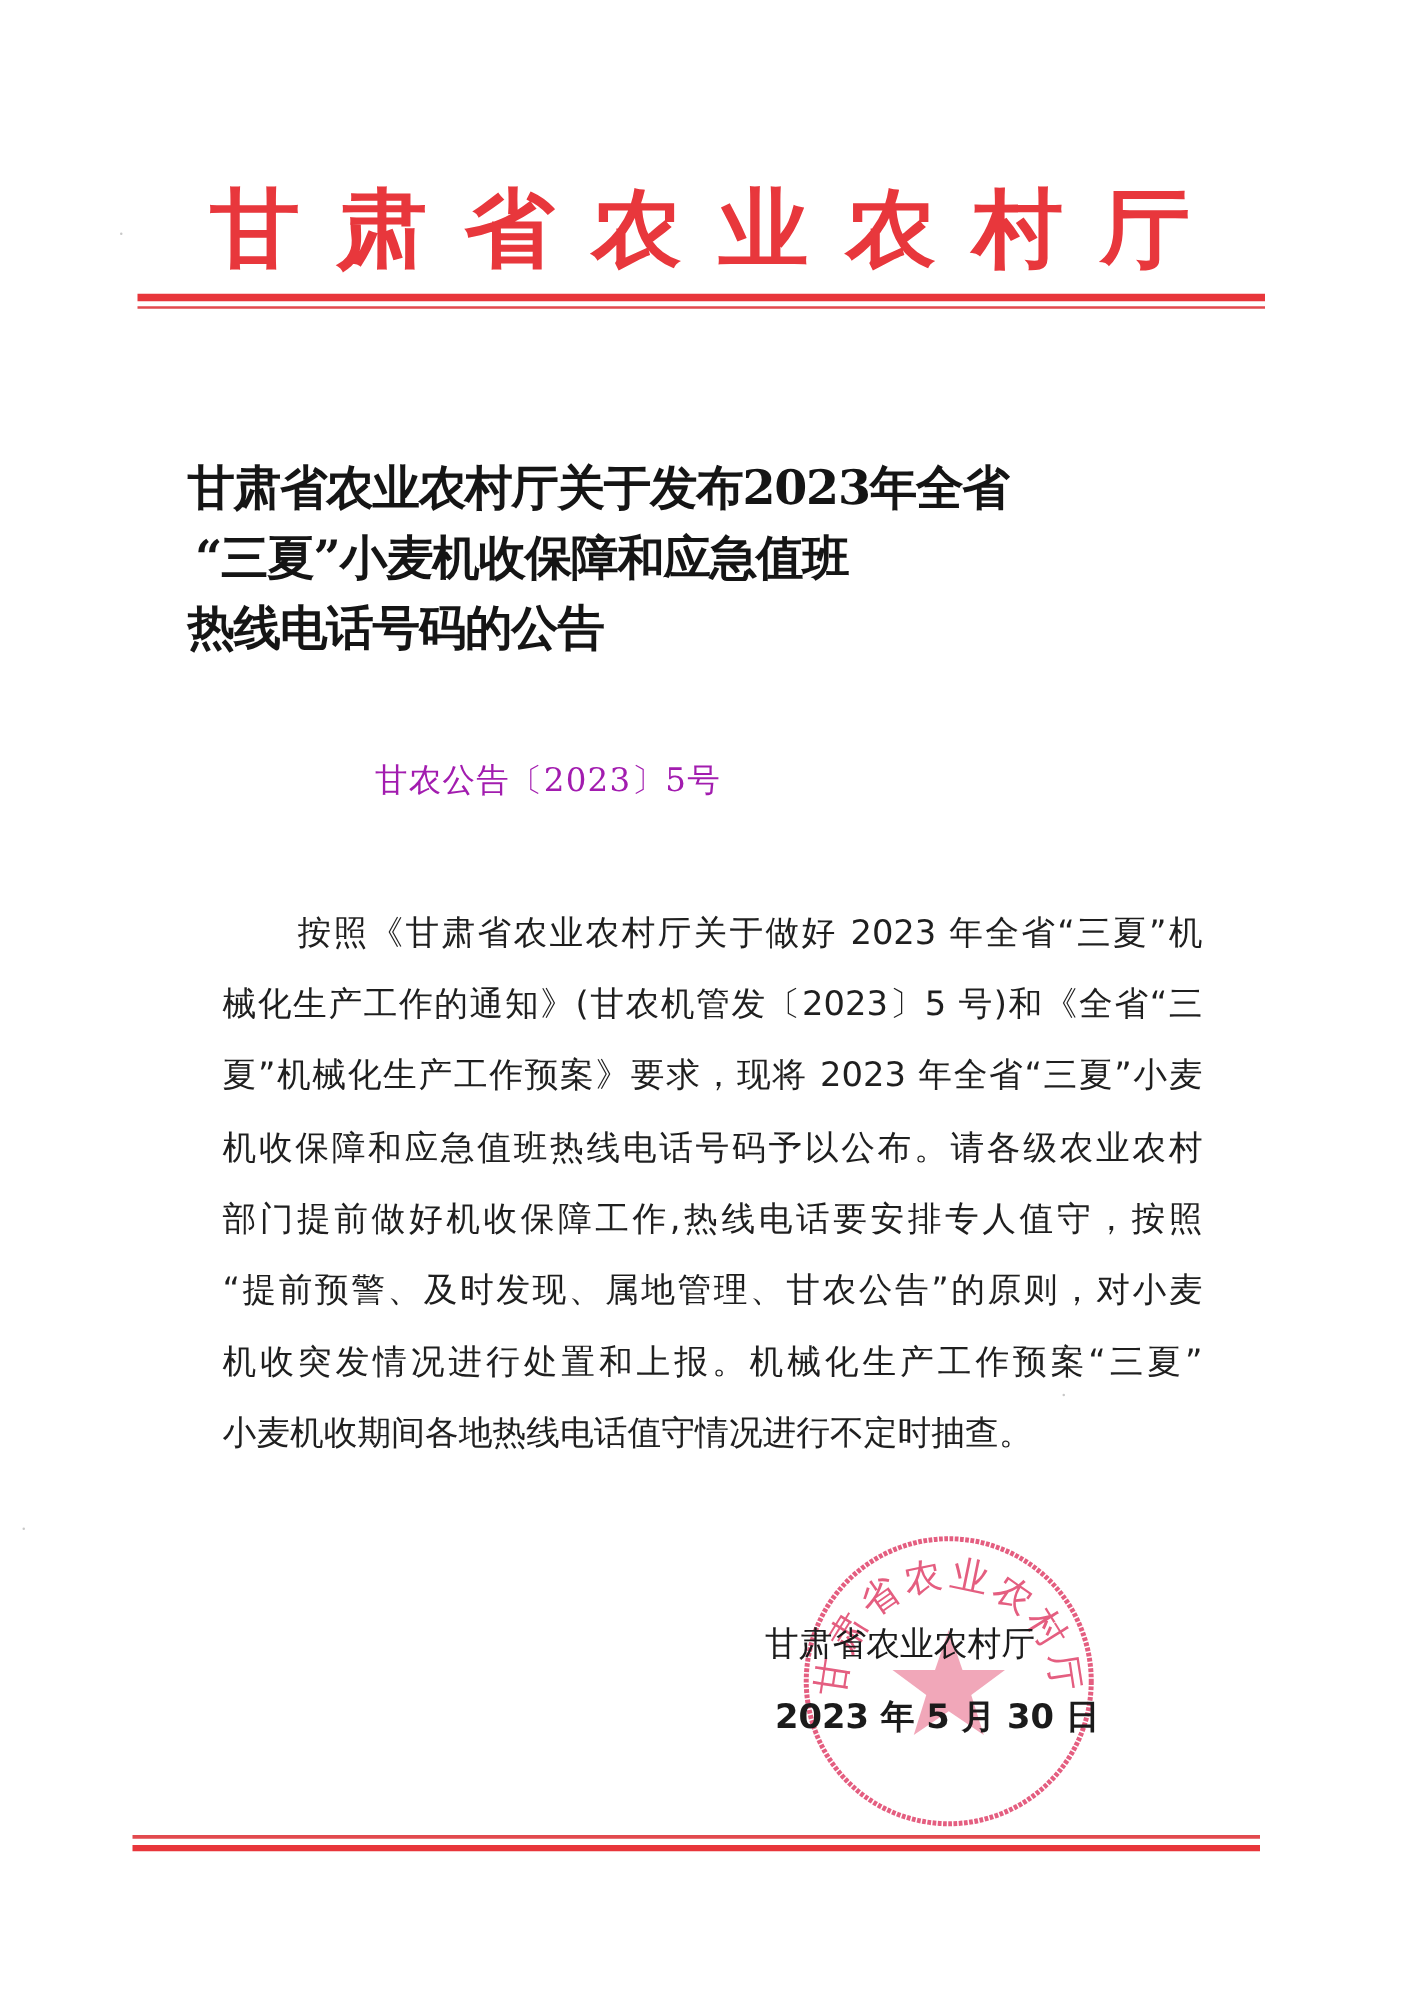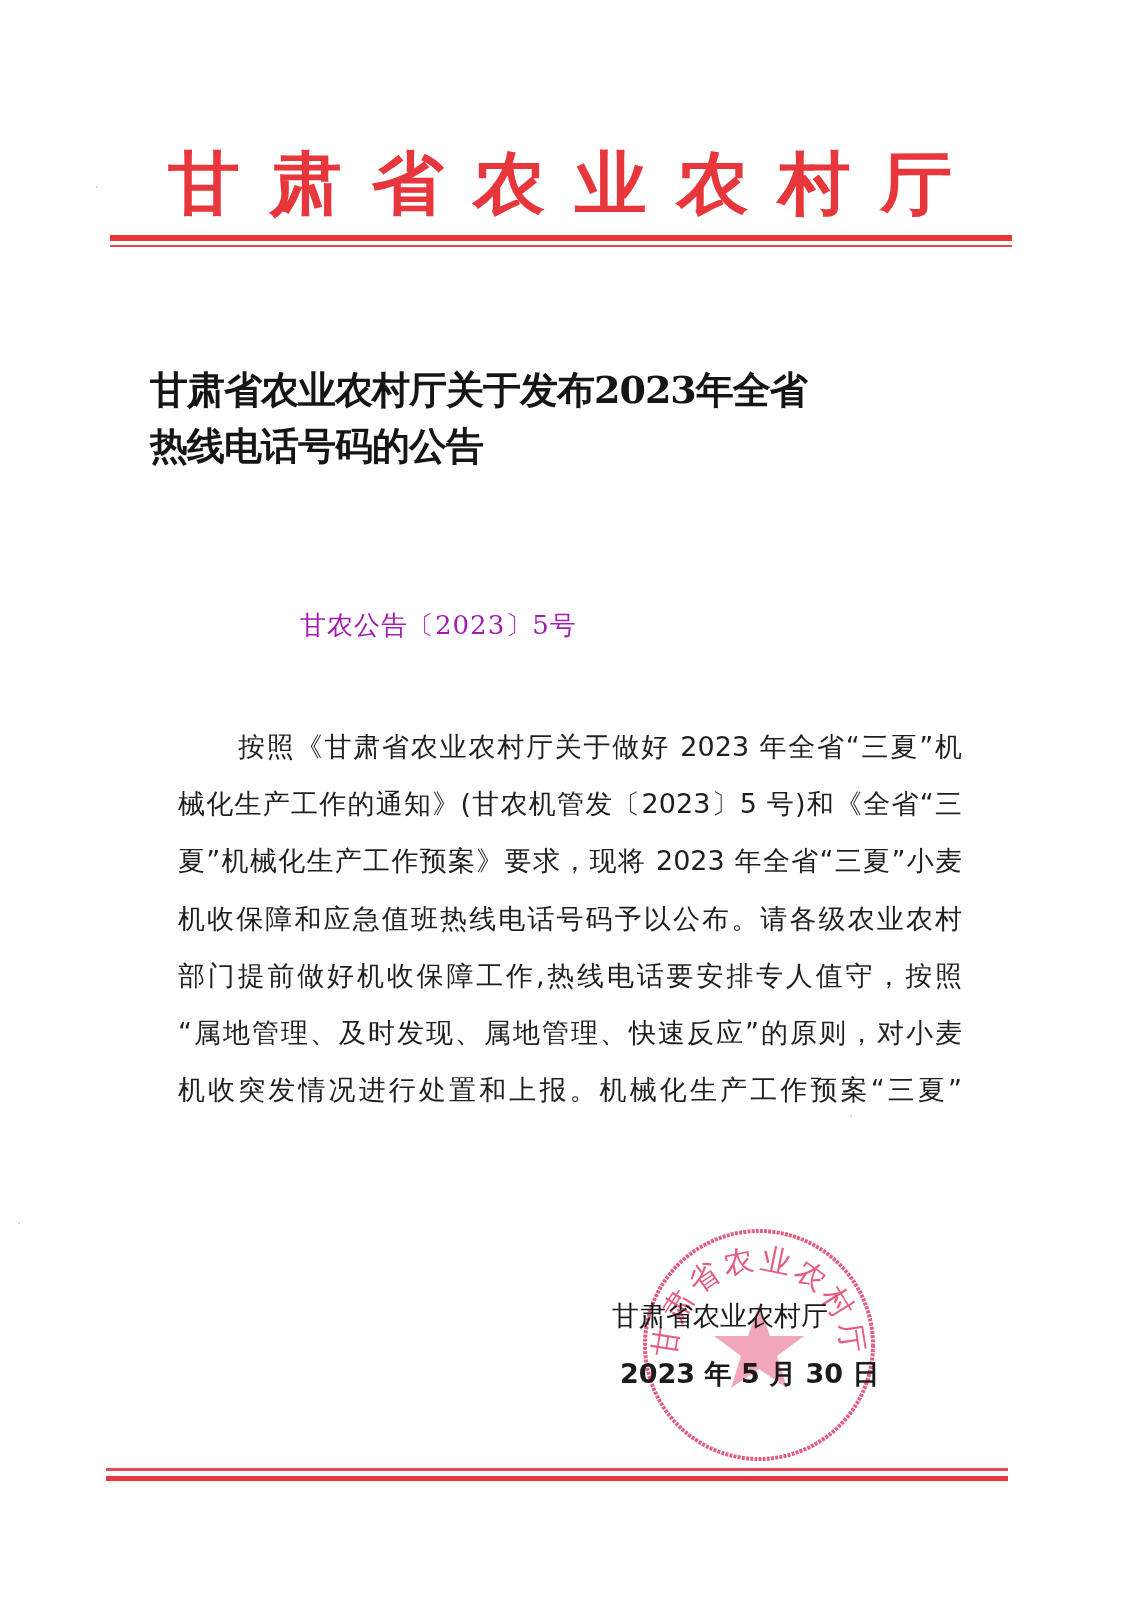--- a/index.html
+++ b/index.html
@@ -96,33 +96,35 @@
   <span>业</span>
   <span>农</span>
   <span>村</span>
   <span>厅</span>
 </div>
 <div class="abs rule rule-top-thick"></div>
 <div class="abs rule rule-top-thin"></div>
 
 <div class="abs title">
   <span class="line line-1">甘肃省农业农村厅关于发布2023年全省</span>
+  <span class="line line-2">“三夏”小麦机收保障和应急值班</span>
   <span class="line line-3">热线电话号码的公告</span>
 </div>
 
 <div class="abs docnum">甘农公告〔2023〕5号</div>
 
 <div class="abs body-text">
   <span class="bl first">按照《甘肃省农业农村厅关于做好 2023 年全省“三夏”机</span>
   <span class="bl">械化生产工作的通知》(甘农机管发〔2023〕5 号)和《全省“三</span>
   <span class="bl">夏”机械化生产工作预案》要求，现将 2023 年全省“三夏”小麦</span>
   <span class="bl">机收保障和应急值班热线电话号码予以公布。请各级农业农村</span>
   <span class="bl">部门提前做好机收保障工作,热线电话要安排专人值守，按照</span>
-  <span class="bl">“属地管理、及时发现、属地管理、快速反应”的原则，对小麦</span>
+  <span class="bl">“提前预警、及时发现、属地管理、甘农公告”的原则，对小麦</span>
   <span class="bl">机收突发情况进行处置和上报。机械化生产工作预案“三夏”</span>
+  <span class="bl last">小麦机收期间各地热线电话值守情况进行不定时抽查。</span>
 </div>
 
 <div class="abs stamp">
   <svg width="238" height="238" viewBox="0 0 238 238">
     <defs>
       <path id="seal-arc" d="M 38 150 A 84 84 0 1 1 200 150" fill="none"></path>
     </defs>
     <circle cx="119" cy="119" r="114" fill="none" stroke="#e0426a" stroke-width="4" stroke-dasharray="3 1.2"></circle>
     <text font-family="DejaVu Sans, sans-serif" font-size="30" fill="#e0426a" letter-spacing="4">
       <textPath href="#seal-arc" startOffset="50%" text-anchor="middle">甘肃省农业农村厅</textPath>

